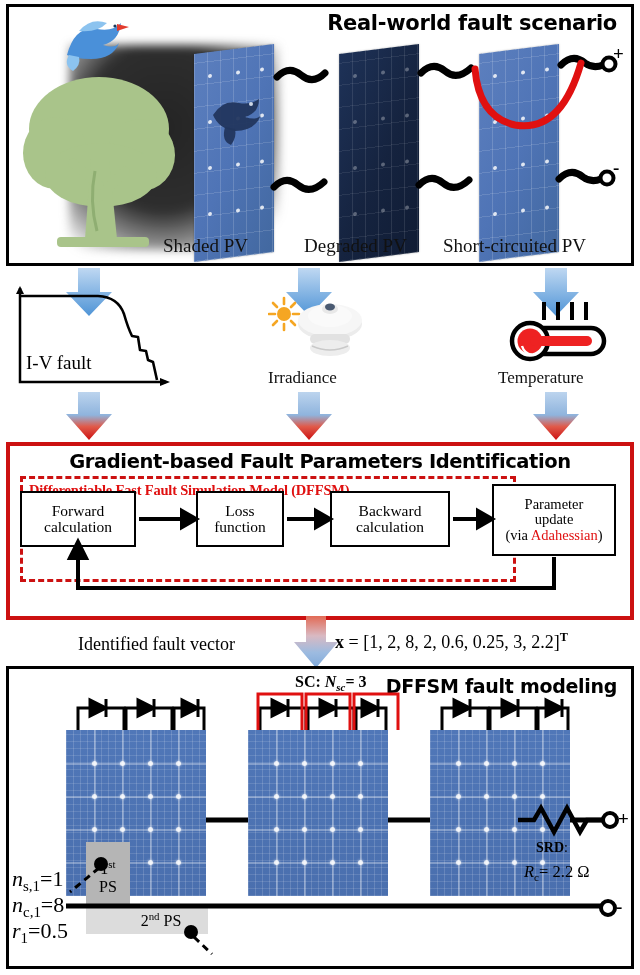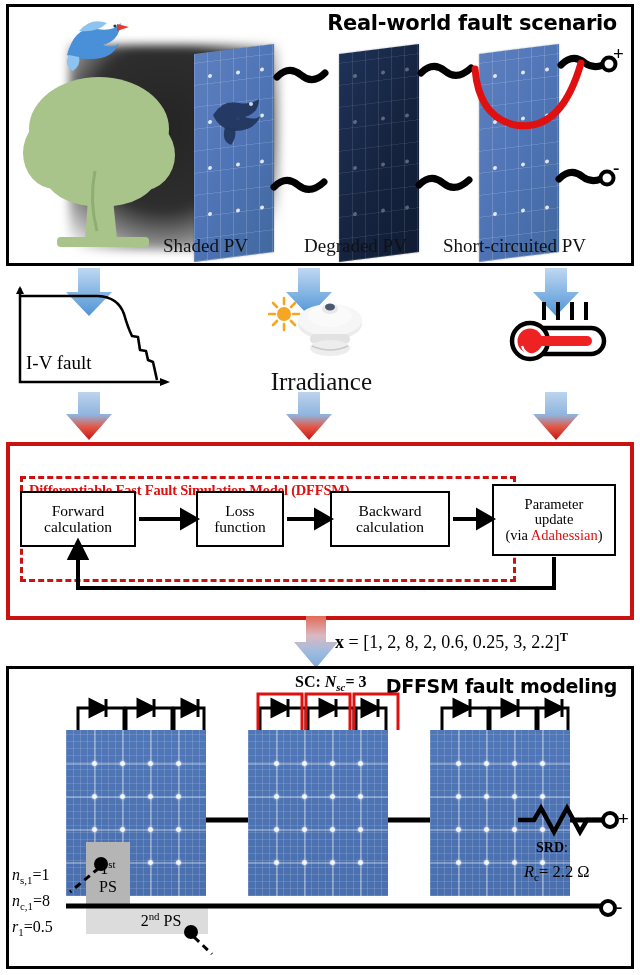--- a/index.html
+++ b/index.html
@@ -51,21 +51,21 @@
   
   #shadow-blob {
     position:absolute; left:60px; top:38px; width:210px; height:205px;
     background:radial-gradient(ellipse at 45% 40%, #242424 0%, #2e2e2e 48%, rgba(90,90,90,.55) 72%, rgba(255,255,255,0) 88%);
     filter:blur(5px);
   }
   #tree { position:absolute; left:12px; top:60px; width:180px; height:185px; }
 
   
   .sensor-label {
-    position:absolute; font-size:25px; color:#111; text-align:right; white-space:nowrap;
+    position:absolute; font-size:17px; color:#111; text-align:left; white-space:nowrap;
   }
   #ivcurve-box { position:absolute; left:14px; top:284px; width:160px; height:104px; }
   #iv-text { position:absolute; left:26px; top:352px; font-size:19px; }
 
   
   #model-title {
     position:absolute; left:0; right:0; top:4px; text-align:center;
     font-family:"DejaVu Sans", sans-serif; font-weight:bold; font-size:19.5px;
     letter-spacing:-0.4px;
   }
@@ -116,21 +116,21 @@
   .pv-bot .gridline-v { top:0; bottom:0; width:2px; }
   .pv-bot .dot {
     position:absolute; width:5px; height:5px; border-radius:50%;
     background:rgba(255,255,255,.88); box-shadow:0 0 3px rgba(255,255,255,.7);
   }
 
   #ps1 { position:absolute; background:#b5b5b5; }
   #ps2 { position:absolute; background:#dcdcdc; }
   .ps-text { position:absolute; font-size:16px; text-align:center; color:#000; }
 
-  .bot-eq { position:absolute; font-size:16px; white-space:nowrap;text-align:center; }
+  .bot-eq { position:absolute; font-size:22px; white-space:nowrap;text-align:center; }
   #srd-label { position:absolute; left:536px; top:840px; font-size:14px; font-weight:bold; }
   #srd-value { position:absolute; left:524px; top:862px; font-size:16.5px; white-space:nowrap; }
 
   .term-sign { position:absolute; font-size:19px; font-weight:bold; }
 
   sub { font-size:0.68em; }
   sup { font-size:0.68em; }
   .ital { font-style:italic; }
 </style>
 </head>
@@ -290,38 +290,40 @@
         <line x1="58" y1="2" x2="58" y2="20"></line>
       <line x1="72" y1="2" x2="72" y2="20"></line>
         <line x1="86" y1="2" x2="86" y2="20"></line>
     </g>
     <rect x="26" y="28" width="78" height="26" rx="13" fill="#fff" stroke="#000" stroke-width="4.5"></rect>
     <circle cx="30" cy="41" r="18" fill="#fff" stroke="#000" stroke-width="4.5"></circle>
     <circle cx="30" cy="41" r="12.5" fill="#ee2222"></circle>
     <rect x="30" y="36" width="62" height="10" rx="5" fill="#ee2222"></rect>
     <path d="M22 46 q2 7 10 9" stroke="#fff" stroke-width="2.4" fill="none"></path>
   </svg>
+  <div class="sensor-label" style="left:498px;top:368px;width:120px">Temperature</div>
 
   <svg style="position:absolute;left:0;top:392px;width:640px;height:52px">
     <defs>
       <linearGradient id="gradArrow" x1="0" y1="0" x2="0" y2="1">
         <stop offset="0%" stop-color="#bcd4ee"></stop>
           <stop offset="48%" stop-color="#8fb4dd"></stop>
         <stop offset="72%" stop-color="#e05a4a"></stop>
           <stop offset="100%" stop-color="#cc1111"></stop>
       </linearGradient>
     </defs>
     <g fill="url(#gradArrow)">
       <path d="M78 0 h22 v22 h12 l-23 26 l-23 -26 h12 z"></path>
       <path d="M298 0 h22 v22 h12 l-23 26 l-23 -26 h12 z"></path>
       <path d="M545 0 h22 v22 h12 l-23 26 l-23 -26 h12 z"></path>
     </g>
   </svg>
 
   <div class="panel" id="panel-model">
+    <div id="model-title">Gradient-based Fault Parameters Identification</div>
     <div id="dffsm-box">
       <div id="dffsm-label">Differentiable Fast Fault Simulation Model (DFFSM)</div>
     </div>
   </div>
 
   <div class="mbox" id="box-forward">
     <span><span>Forward</span><br>
     <span>calculation</span></span>
   </div>
   <div class="mbox" id="box-loss">
@@ -359,20 +361,21 @@
       <linearGradient id="gradArrow2" x1="0" y1="0" x2="0" y2="1">
         <stop offset="0%" stop-color="#e8past"></stop>
           <stop offset="0%" stop-color="#e26a55"></stop>
         <stop offset="38%" stop-color="#d9b9c2"></stop>
           <stop offset="70%" stop-color="#9dbbe0"></stop>
         <stop offset="100%" stop-color="#7fa9da"></stop>
       </linearGradient>
     </defs>
     <path d="M16 0 h20 v26 h12 l-22 26 l-22 -26 h12 z" fill="url(#gradArrow2)"></path>
   </svg>
+  <div id="vector-label">Identified fault vector</div>
   <div id="vector-expr">
     <b>x</b><span> = [</span><span>1, 2, 8, 2, 0.6, 0.25, 3, 2.2</span><span>]</span><sup><b>T</b></sup>
   </div>
 
   <div class="panel" id="panel-bottom">
     <div id="bottom-title">DFFSM fault modeling</div>
     <div id="sc-label">
       <span>SC: </span><span class="it">N</span><sub class="it">sc</sub><span>= 3</span>
     </div>
   </div>

